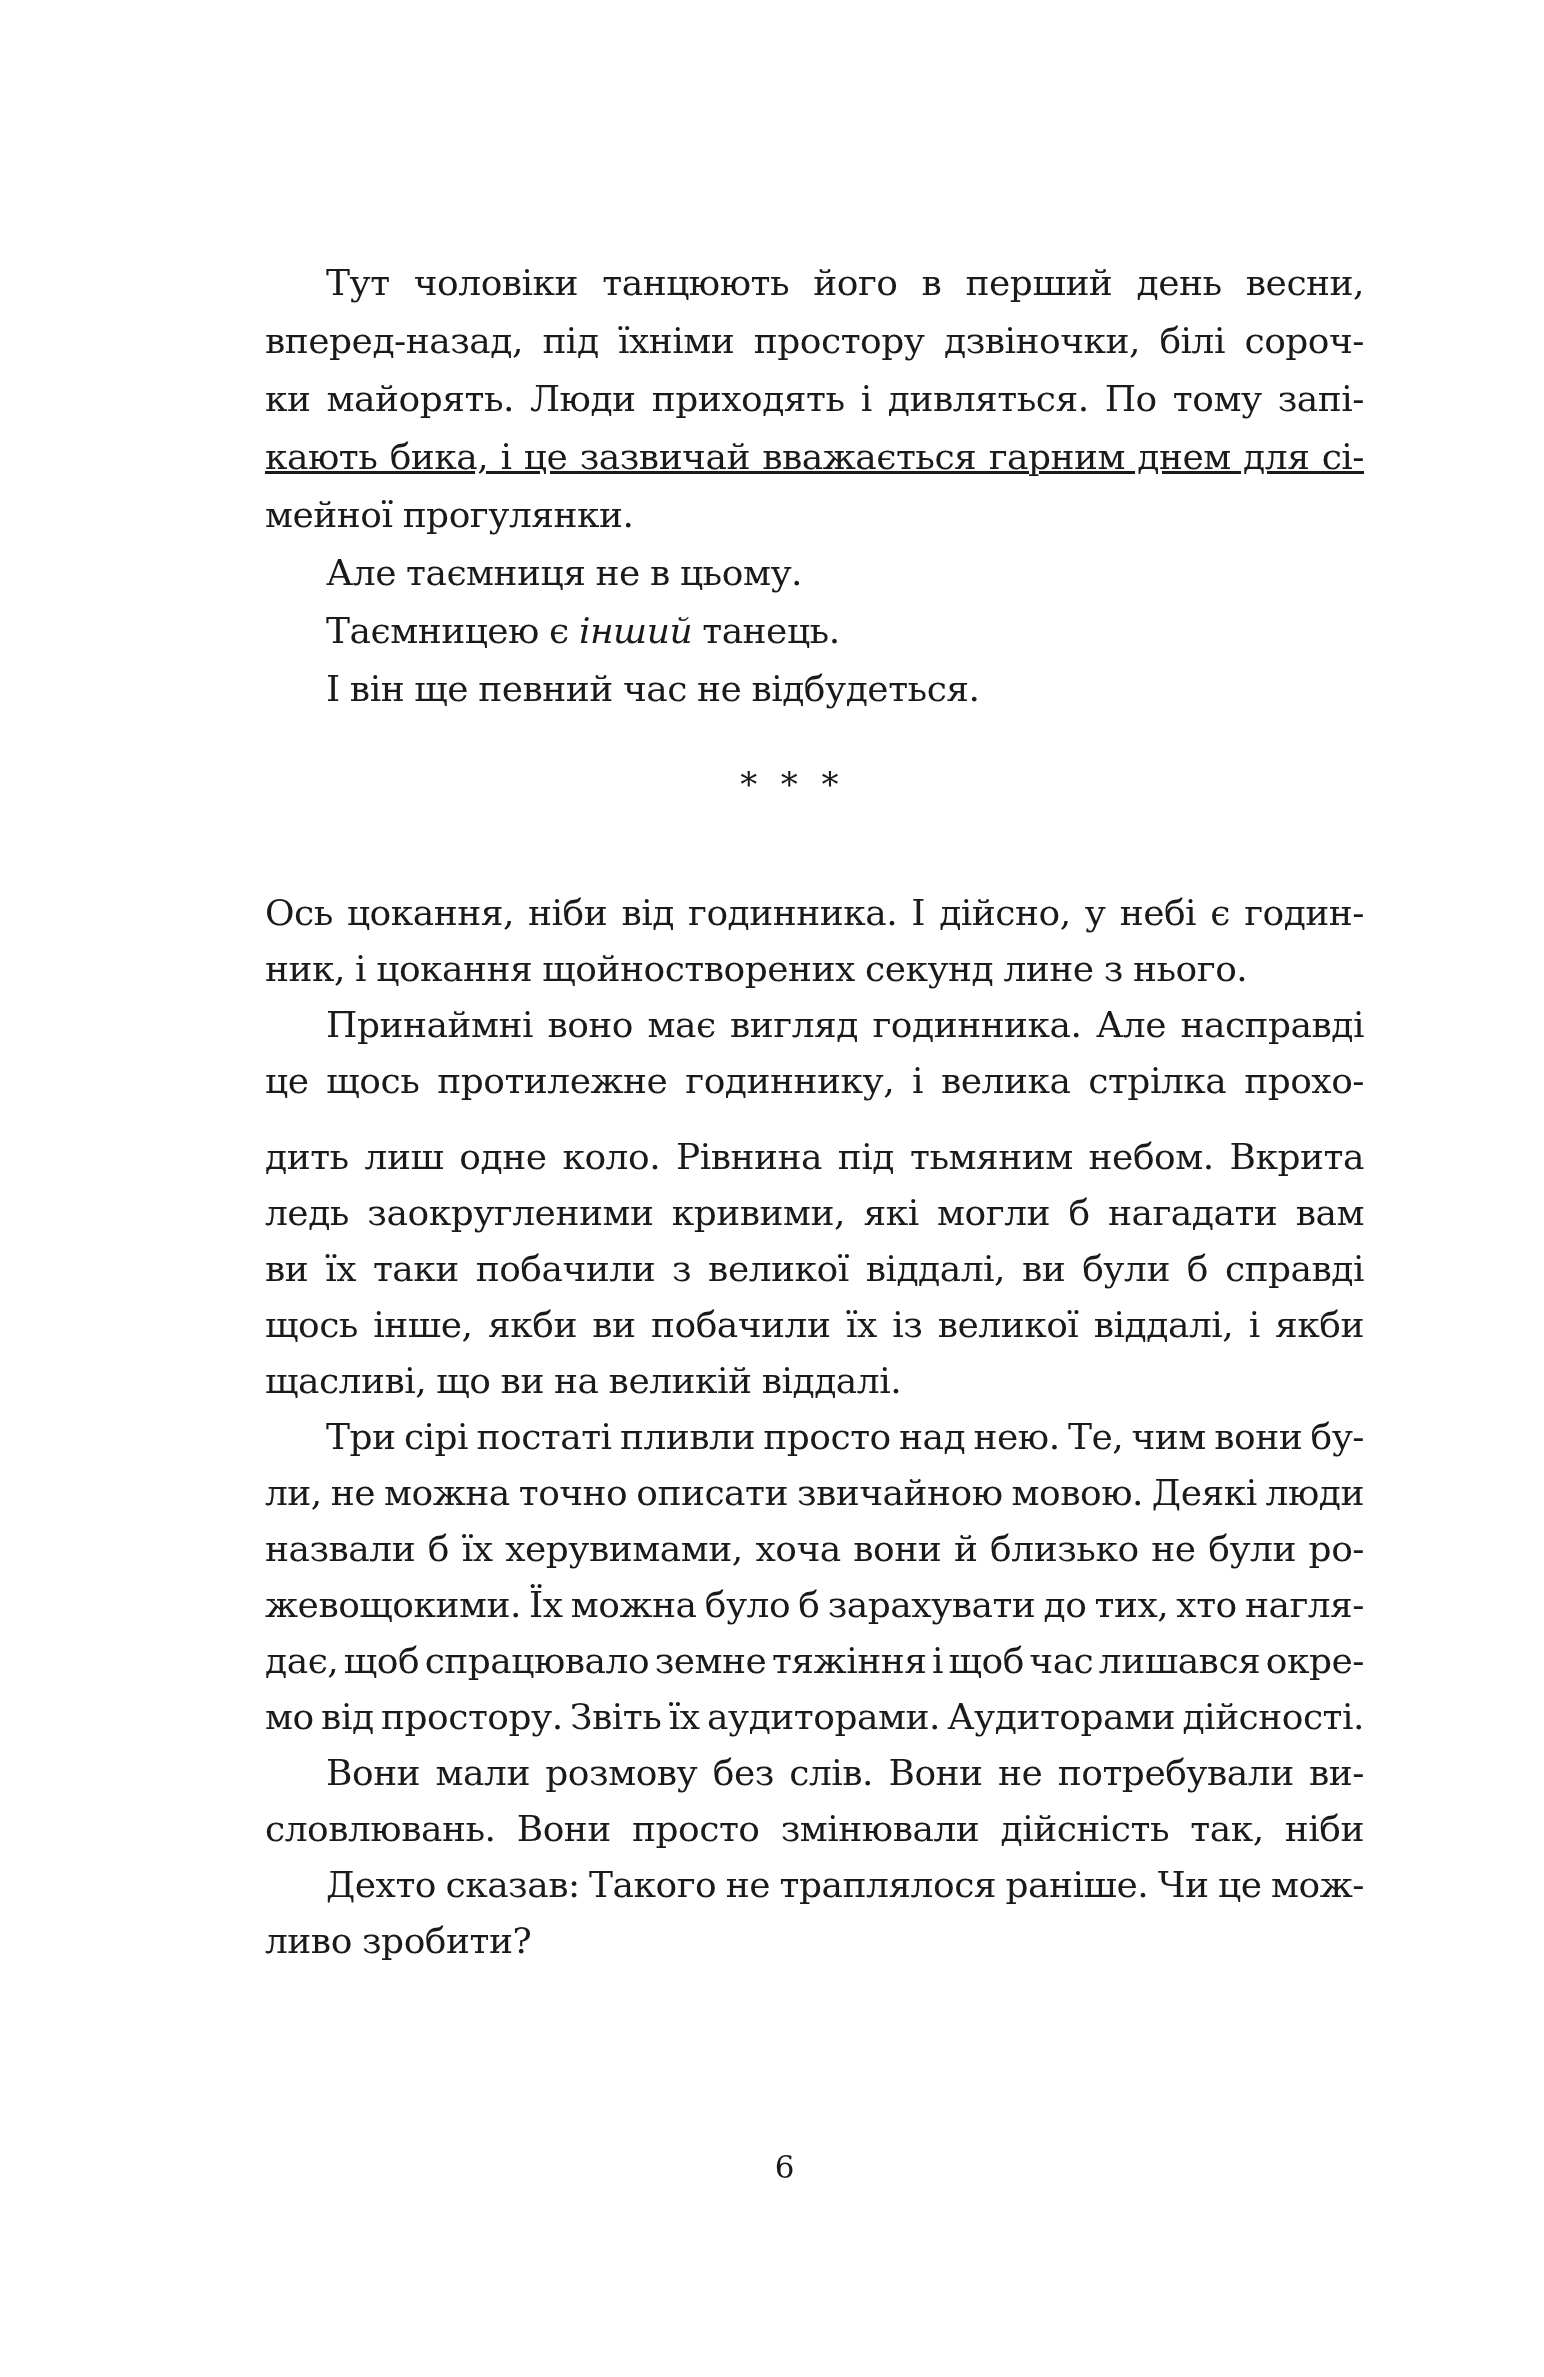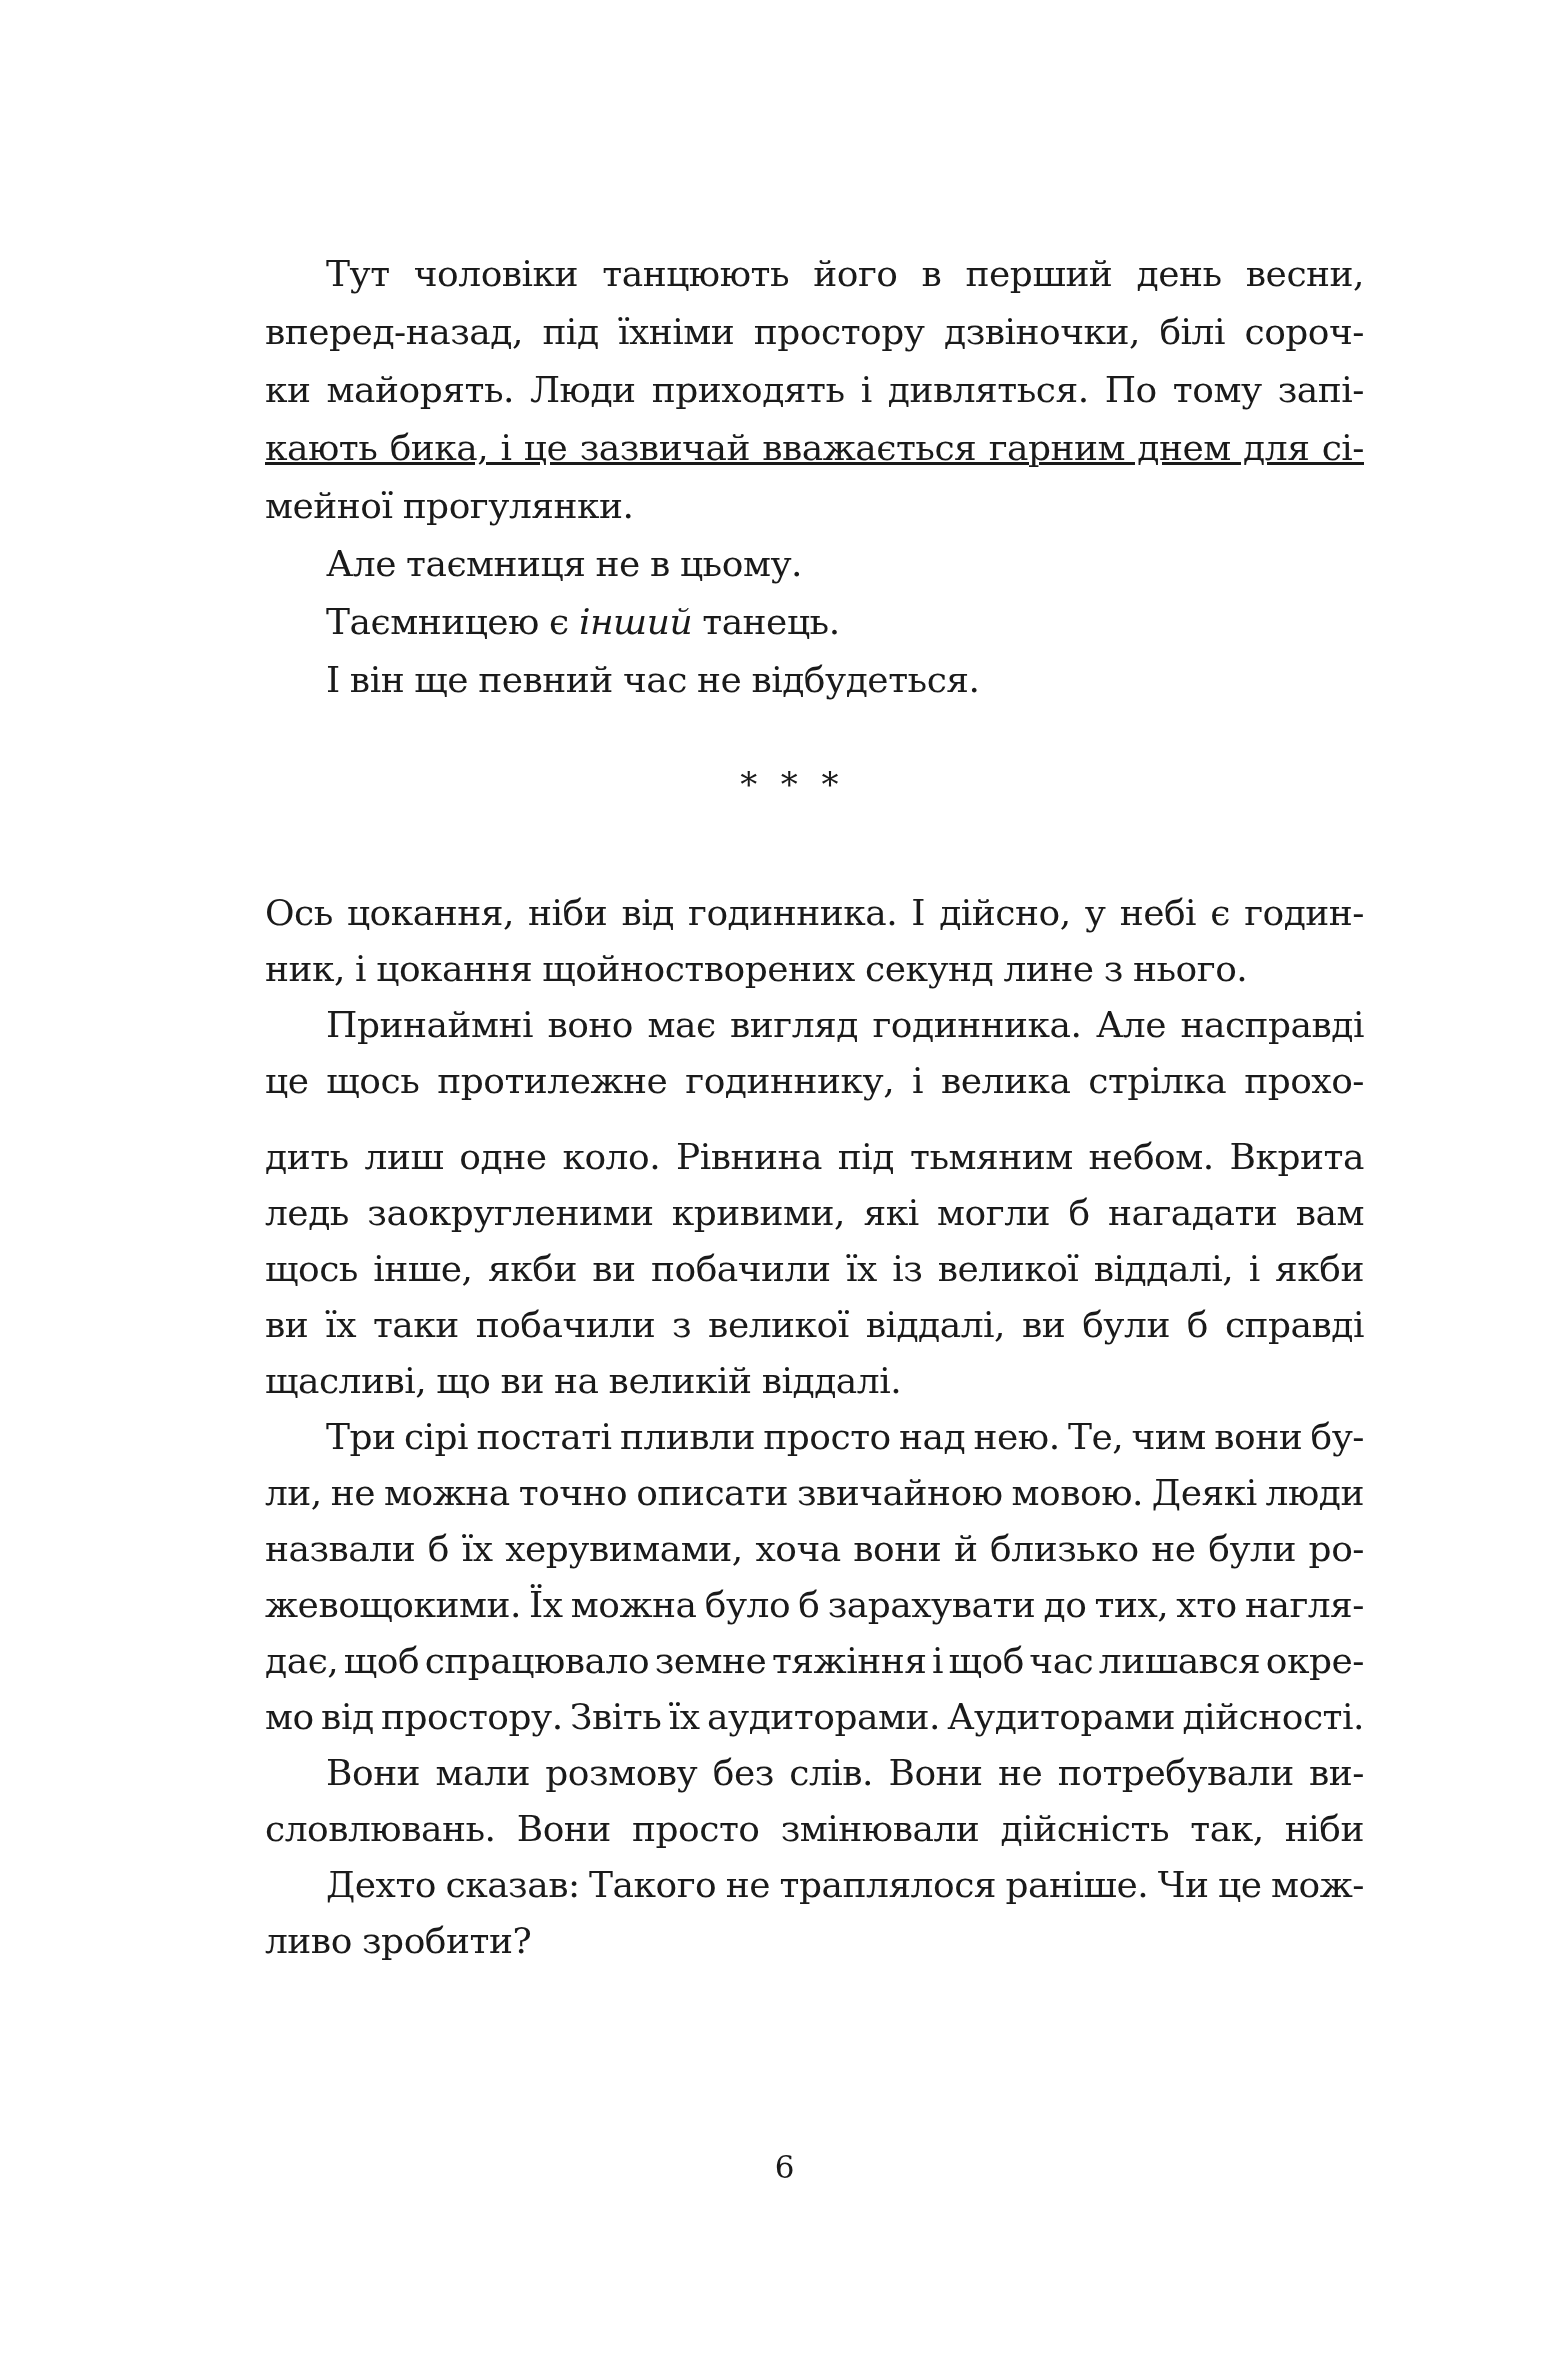--- a/index.html
+++ b/index.html
@@ -25,21 +25,21 @@
     position: absolute;
     left: 204px;
     width: 1160px;
     font-size: 36px;
     letter-spacing: -0.5px;
     word-spacing: -0.8px;
     text-align: justify;
     hyphens: manual;
   }
   .section-1 {
-    top: 245px;
+    top: 254px;
     line-height: 58px;
   }
   .section-2 {
     top: 885px;
     line-height: 56px;
   }
   .para {
     margin: 0;
     text-indent: 61px;
     text-align-last: left;
@@ -113,22 +113,22 @@
   <div class="text-block section-2">
     <div class="para">
       <span class="line" style="display: block; word-spacing: 2.5px;">Ось цокання, ніби від годинника. І дійсно, у небі є годин-</span>
       <span class="line last">ник, і цокання щойностворених секунд лине з нього.</span>
     </div>
     <div class="para">
       <span class="line indent" style="display: block; word-spacing: 2.4px;">Принаймні воно має вигляд годинника. Але насправді</span>
       <span class="line" style="display: block; word-spacing: 6px;">це щось протилежне годиннику, і велика стрілка прохо-</span>
       <span class="line" style="display: block; word-spacing: 4.1px; margin-top: 20px;">дить лиш одне коло. Рівнина під тьмяним небом. Вкрита</span>
       <span class="line" style="display: block; word-spacing: 6.5px;">ледь заокругленими кривими, які могли б нагадати вам</span>
+      <span class="line" style="display: block; word-spacing: 5.3px;">ви їх таки побачили з великої віддалі, ви були б справді</span>
       <span class="line" style="display: block; word-spacing: 3.8px;">щось інше, якби ви побачили їх із великої віддалі, і якби</span>
-      <span class="line" style="display: block; word-spacing: 5.3px;">ви їх таки побачили з великої віддалі, ви були б справді</span>
       <span class="line last">щасливі, що ви на великій віддалі.</span>
     </div>
     <div class="para">
       <span class="line indent" style="display: block; word-spacing: -3.3px;">Три сірі постаті пливли просто над нею. Те, чим вони бу-</span>
       <span class="line" style="display: block; word-spacing: -2.9px;">ли, не можна точно описати звичайною мовою. Деякі люди</span>
       <span class="line" style="display: block; word-spacing: 1px;">назвали б їх херувимами, хоча вони й близько не були ро-</span>
       <span class="line" style="display: block; word-spacing: -3.6px;">жевощокими. Їх можна було б зарахувати до тих, хто нагля-</span>
       <span class="line" style="display: block; word-spacing: -6.2px;">дає, щоб спрацювало земне тяжіння і щоб час лишався окре-</span>
       <span class="line" style="display: block; word-spacing: -4.6px;">мо від простору. Звіть їх аудиторами. Аудиторами дійсності.</span>
     </div>

